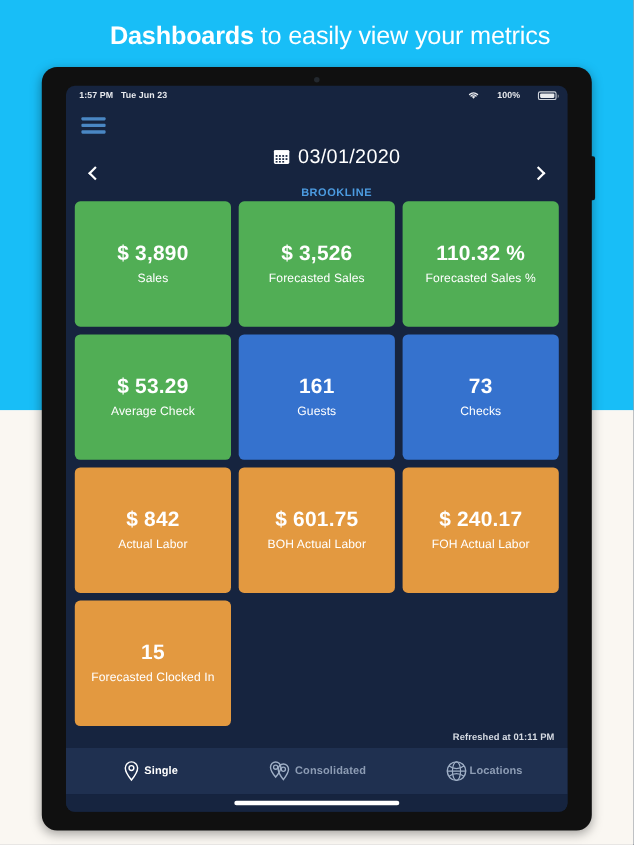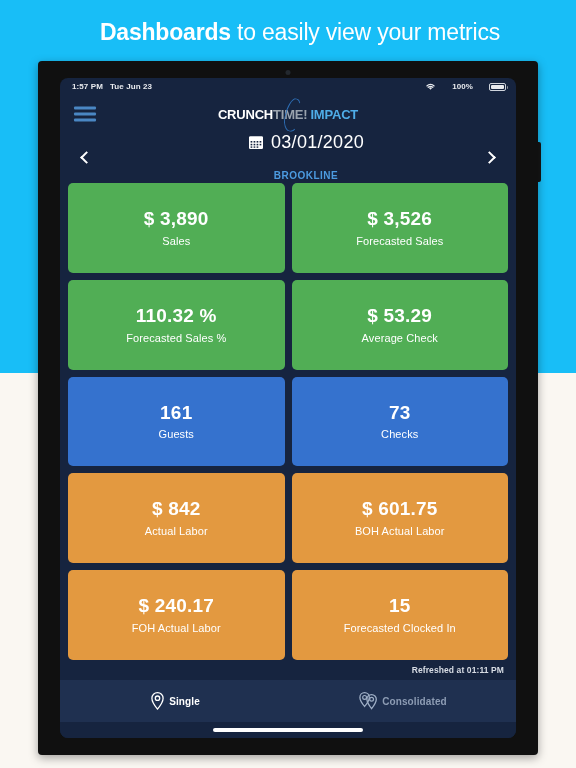--- a/index.html
+++ b/index.html
@@ -29,21 +29,21 @@
     white-space:nowrap;
   }
   .headline b { font-weight:bold; }
   .headline span.reg { font-weight:400; }
 
   
   .tablet {
     position:absolute; left:38px; top:61px;
     width:500px; height:694px;
     background:#101010;
-    border-radius:4px;
+    border-radius:14px;
     box-shadow:0 3px 10px rgba(0,0,0,0.35);
   }
   .side-button {
     position:absolute; left:537px; top:142px;
     width:4px; height:40px;
     background:#151515;
     border-radius:0 2px 2px 0;
   }
   .camera {
     position:absolute; left:50%; top:9px;
@@ -149,21 +149,21 @@
   }
   .location {
     color:#4C9BE0; font-size:10px; font-weight:bold;
     letter-spacing:0.5px; margin-top:20px;
   }
 
   
   .grid {
     flex:1 1 auto;
     display:grid;
-    grid-template-columns:1fr 1fr;
+    grid-template-columns:1fr 1fr 1fr;
     grid-auto-rows:1fr;
     gap:7px;
     padding:2px 8px 0 8px;
   }
   .card {
     border-radius:5px;
     display:flex; flex-direction:column;
     align-items:center; justify-content:center;
     color:#FFFFFF; cursor:pointer;
     padding:4px;
@@ -248,24 +248,20 @@
             <i></i>
           </span>
       </span>
     </div>
 
     <div class="topbar">
       <div class="hamburger">
         <span></span>
           <span></span>
           <span></span>
-      </div>
-      <div class="logo">
-        <span class="swoosh"></span>
-        <span class="l1">CRUNCH</span><span class="l2">TIME!</span><span class="l3">IMPACT</span>
       </div>
     </div>
 
     <div class="datenav">
       <div class="arrow left">
           <i></i>
         </div>
       <div class="datewrap">
         <div class="daterow">
           <svg class="cal-ico" width="16" height="16" viewBox="0 0 16 16">
@@ -351,20 +347,32 @@
           <span>
             <svg width="23" height="20" viewBox="0 0 23 20">
               <path d="M7.6 1.7c-2.6 0-4.7 2.1-4.7 4.7 0 3.4 4.7 9 4.7 9s4.7-5.6 4.7-9c0-2.6-2.1-4.7-4.7-4.7z" fill="none" stroke="#9FAFC6" stroke-width="1.3"></path>
               <circle cx="7.6" cy="6.4" r="1.9" fill="none" stroke="#9FAFC6" stroke-width="1.2"></circle>
               <path d="M14.6 3.6c-2.6 0-4.7 2.1-4.7 4.7 0 3.4 4.7 9.4 4.7 9.4s4.7-6 4.7-9.4c0-2.6-2.1-4.7-4.7-4.7z" fill="none" stroke="#9FAFC6" stroke-width="1.3"></path>
               <circle cx="14.6" cy="8.3" r="1.9" fill="none" stroke="#9FAFC6" stroke-width="1.2"></circle>
             </svg>
           </span>
           <span class="tlabel">Consolidated</span>
         </div>
+        <div class="tab">
+          <span>
+            <svg width="20" height="20" viewBox="0 0 20 20">
+              <circle cx="10" cy="10" r="8.4" fill="none" stroke="#9FAFC6" stroke-width="1.3"></circle>
+              <ellipse cx="10" cy="10" rx="3.7" ry="8.4" fill="none" stroke="#9FAFC6" stroke-width="1.1"></ellipse>
+              <line x1="1.6" y1="10" x2="18.4" y2="10" stroke="#9FAFC6" stroke-width="1.1"></line>
+              <path d="M3.3 5.4 A11 11 0 0 0 16.7 5.4" fill="none" stroke="#9FAFC6" stroke-width="1.1"></path>
+              <path d="M3.3 14.6 A11 11 0 0 1 16.7 14.6" fill="none" stroke="#9FAFC6" stroke-width="1.1"></path>
+            </svg>
+          </span>
+          <span class="tlabel">Locations</span>
+        </div>
       </div>
 
     <div class="homebar-wrap">
       <div class="homebar"></div>
     </div>
 
   </div>
 </div>
 
 </body></html>

